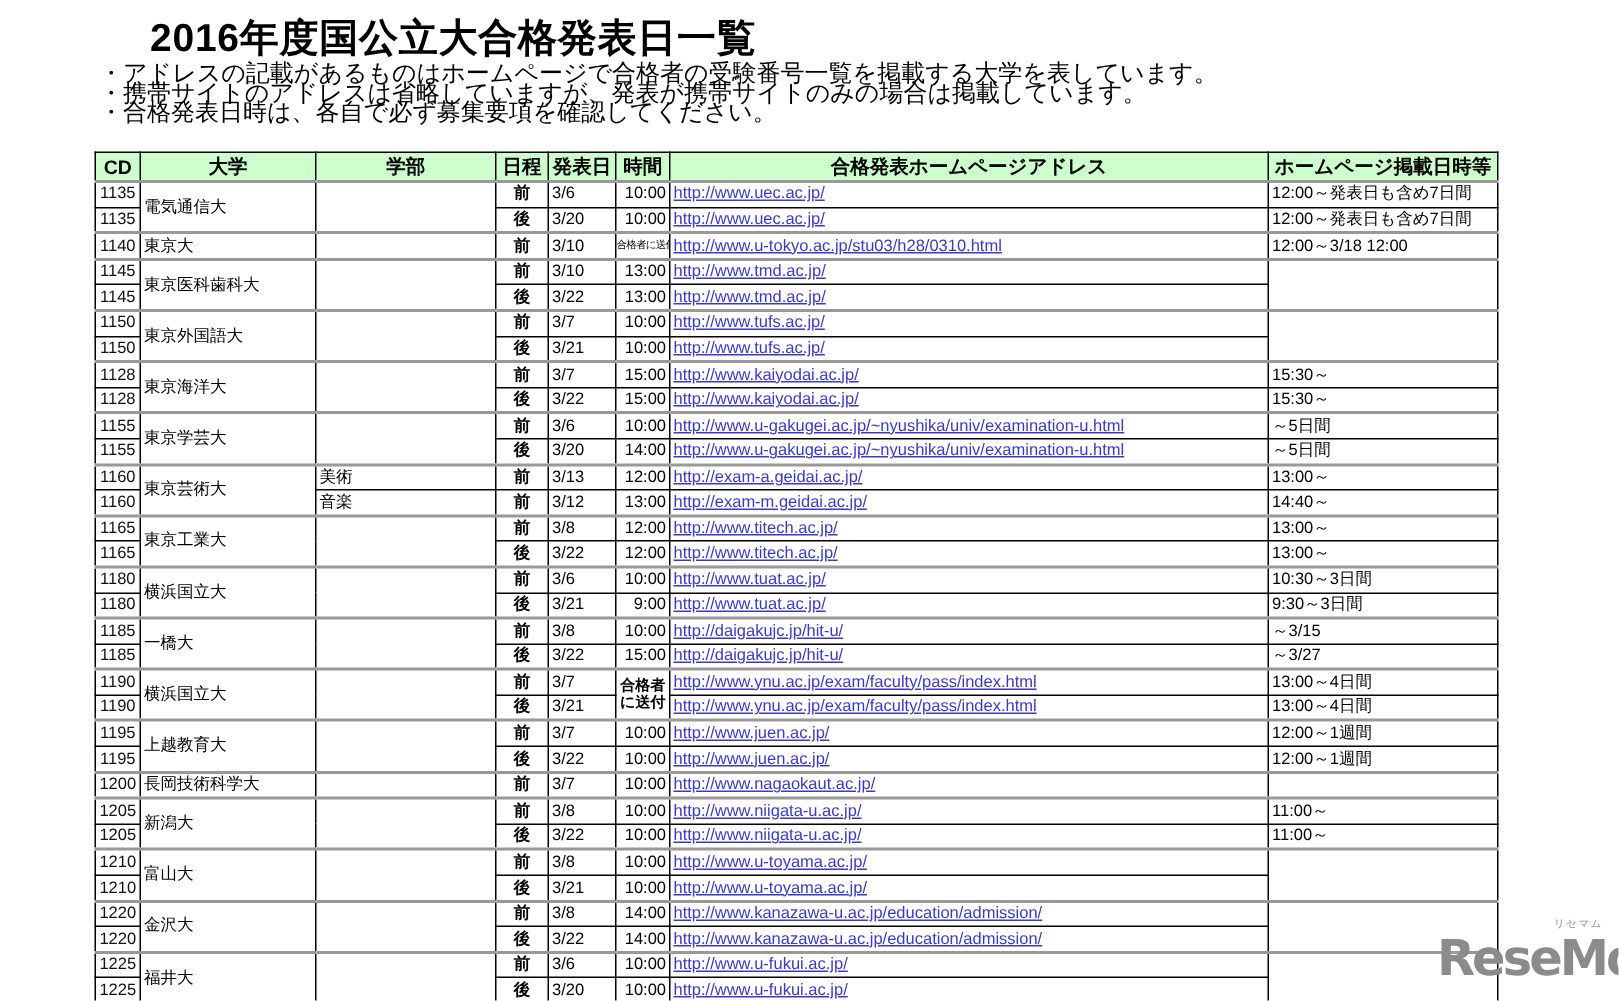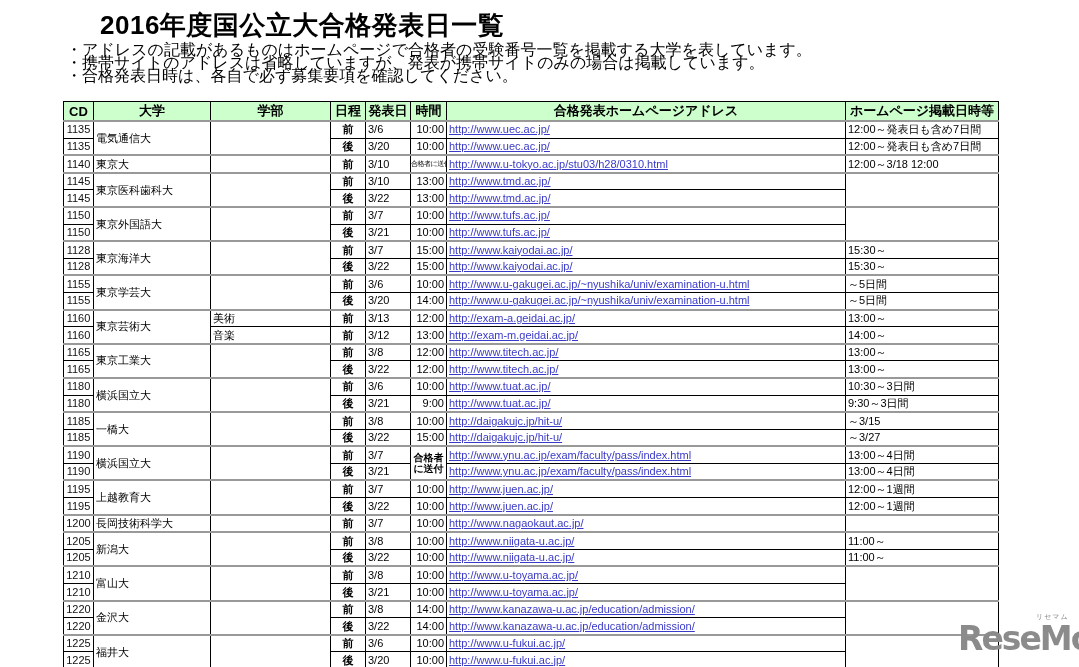--- a/index.html
+++ b/index.html
@@ -207,21 +207,21 @@
         <td class="col-url"><a href="#">http://exam-a.geidai.ac.jp/</a></td>
         <td class="col-note">13:00～</td>
       </tr>
       <tr>
         <td class="col-cd">1160</td>
         <td class="col-fac">音楽</td>
         <td class="col-nittei">前</td>
         <td class="col-date">3/12</td>
         <td class="col-time">13:00</td>
         <td class="col-url"><a href="#">http://exam-m.geidai.ac.jp/</a></td>
-        <td class="col-note">14:00～</td>
+        <td class="col-note">14:40～</td>
       </tr>
       <tr class="group-start">
         <td class="col-cd">1165</td>
         <td class="col-univ" rowspan="2">東京工業大</td>
         <td class="col-fac" rowspan="2"></td>
         <td class="col-nittei">前</td>
         <td class="col-date">3/8</td>
         <td class="col-time">12:00</td>
         <td class="col-url"><a href="#">http://www.titech.ac.jp/</a></td>
         <td class="col-note">13:00～</td>

